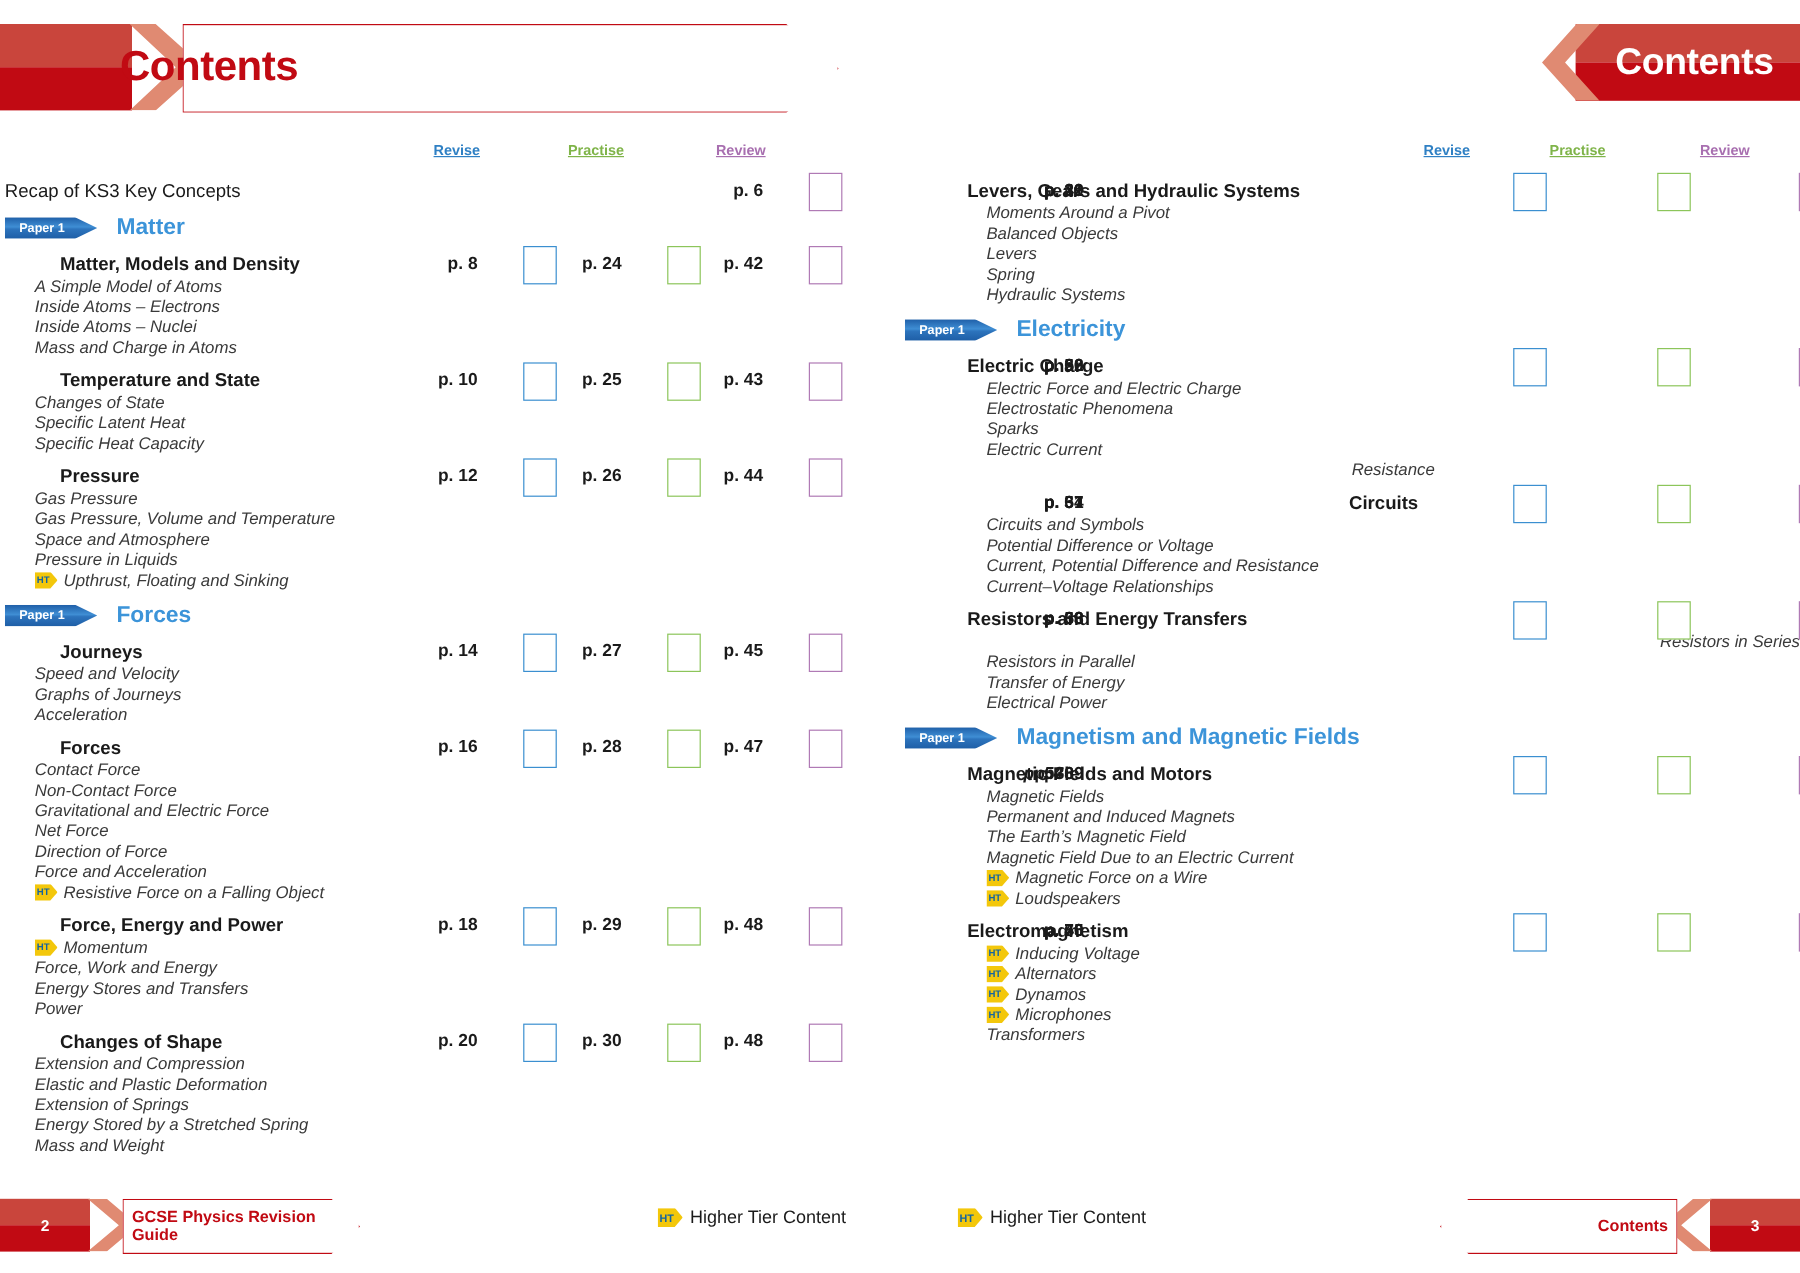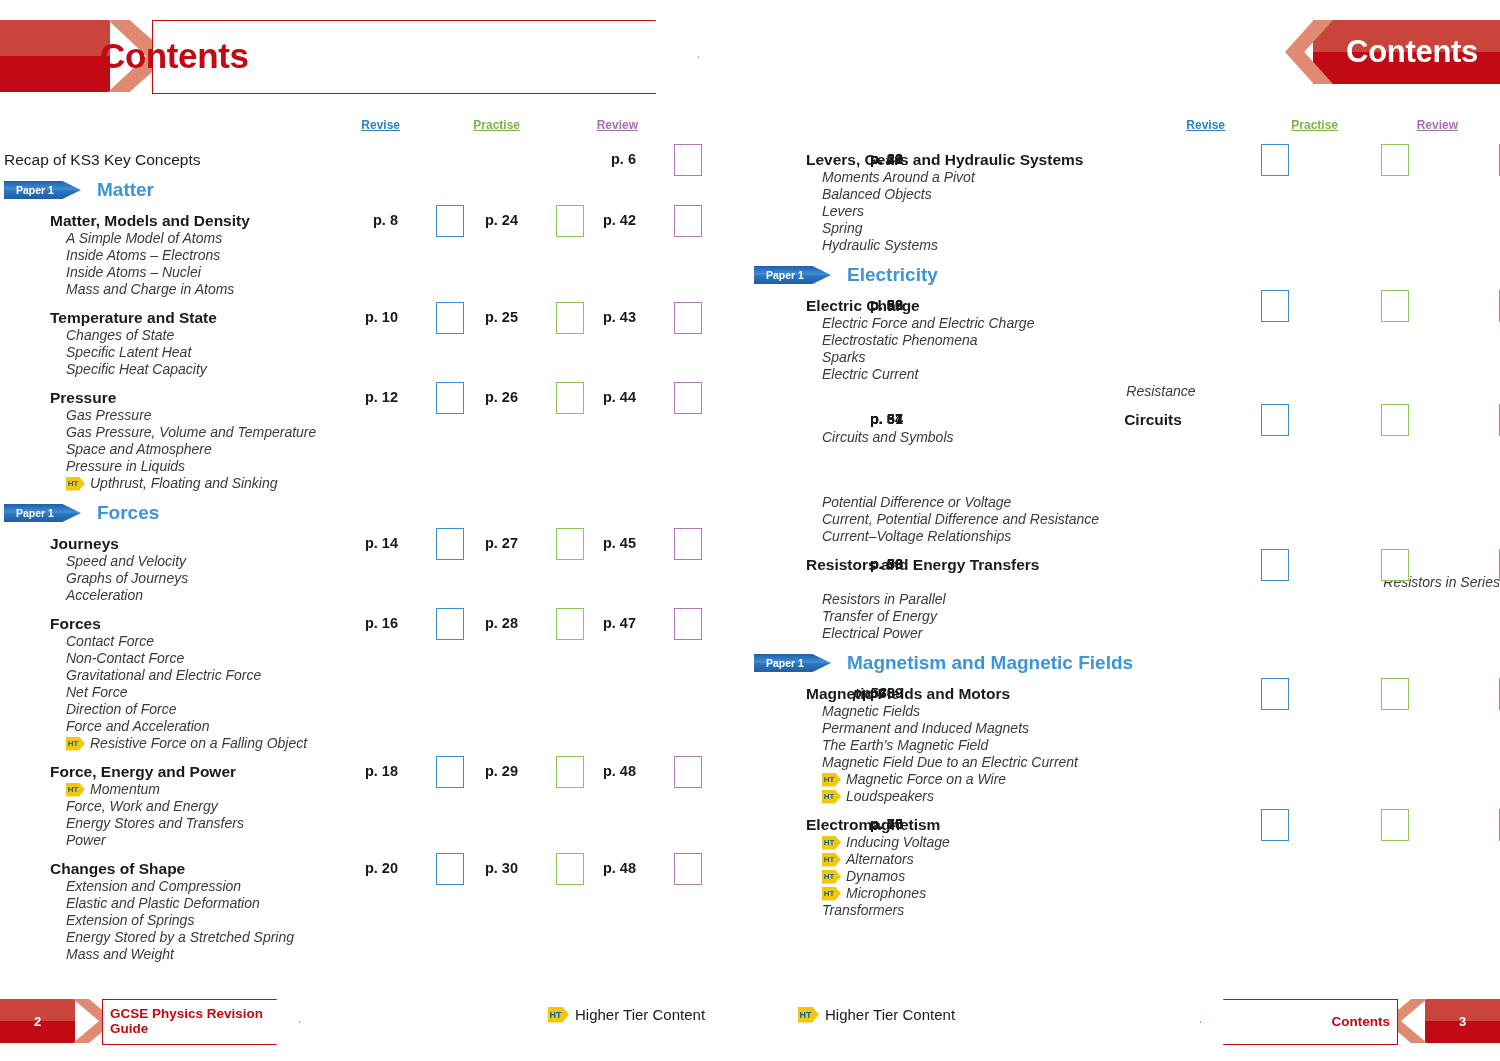--- a/index.html
+++ b/index.html
@@ -50,21 +50,21 @@
   .row{position:relative;min-height:17px;}
   .row.topic{margin-top:10px;}
   .row.first-topic{margin-top:0;}
 
   .topic-title{font-size:15.5px;font-weight:bold;color:#1a1a1a;line-height:19px;}
   .recap-title{font-size:15.5px;color:#1a1a1a;line-height:19px;font-weight:400;}
   .sub{font-size:14px;font-style:italic;color:#3a3a3a;line-height:17px;}
   .sub.ht{display:flex;align-items:center;gap:5px;}
 
   .ind1{padding-left:50px;}
-  .ind2{padding-left:66px;}
+  .ind2{padding-left:29px;}
   .ind0{padding-left:4px;}
 
   
   .section{display:flex;align-items:center;gap:16px;margin-top:10px;margin-bottom:3px;padding-left:4px;}
   .paper-badge{position:relative;display:inline-block;height:18px;width:77px;}
   .paper-badge .body{position:absolute;left:0;top:0;width:77px;height:18px;
       background:linear-gradient(to bottom,#1f5fa8 0%,#3f8ed4 45%,#2d74bd 55%,#1e5ea6 100%);
       clip-path:polygon(0 0,76% 0,100% 50%,76% 100%,0 100%);}
   .paper-badge .lbl{position:absolute;left:0;top:0;width:62px;height:18px;line-height:18px;
       text-align:center;font-size:10.5px;font-weight:bold;color:#ffffff;}
@@ -347,21 +347,21 @@
       <div class="row topic">
         <div class="topic-title ind1" style="padding-left: 56px; text-align: center;">Circuits</div>
         <div class="pref c-revise-p" style="left: 75px;">p. 34</div>
         <div class="cbox revise c-revise-b" style="left: 511px;"></div>
         <div class="pref c-practise-p" style="left: 75px;">p. 51</div>
         <div class="cbox practise c-practise-b" style="left: 631px;"></div>
         <div class="pref c-review-p" style="left: 75px;">p. 67</div>
         <div class="cbox review c-review-b" style="left: 749px;"></div>
       </div>
       <div class="sub ind2" style="padding-left: 72px;"><span>Circuits and Symbols</span></div>
-      <div class="sub ind2" style="padding-left: 72px; margin-top: 48px;"><span>Potential Difference or Voltage</span></div>
+      <div class="sub ind2" style="padding-left: 72px;"><span>Potential Difference or Voltage</span></div>
       <div class="sub ind2" style="padding-left: 72px;"><span>Current, Potential Difference and Resistance</span></div>
       <div class="sub ind2" style="padding-left: 72px;"><span>Current–Voltage Relationships</span></div>
       <div class="row topic">
         <div class="topic-title ind1" style="padding-left: 56px;">Resistors and Energy Transfers</div>
         <div class="pref c-revise-p" style="left: 75px;">p. 36</div>
         <div class="cbox revise c-revise-b" style="left: 511px;"></div>
         <div class="pref c-practise-p" style="left: 75px;">p. 53</div>
         <div class="cbox practise c-practise-b" style="left: 631px;"></div>
         <div class="pref c-review-p" style="left: 75px;">p. 68</div>
         <div class="cbox review c-review-b" style="left: 749px;"></div>

